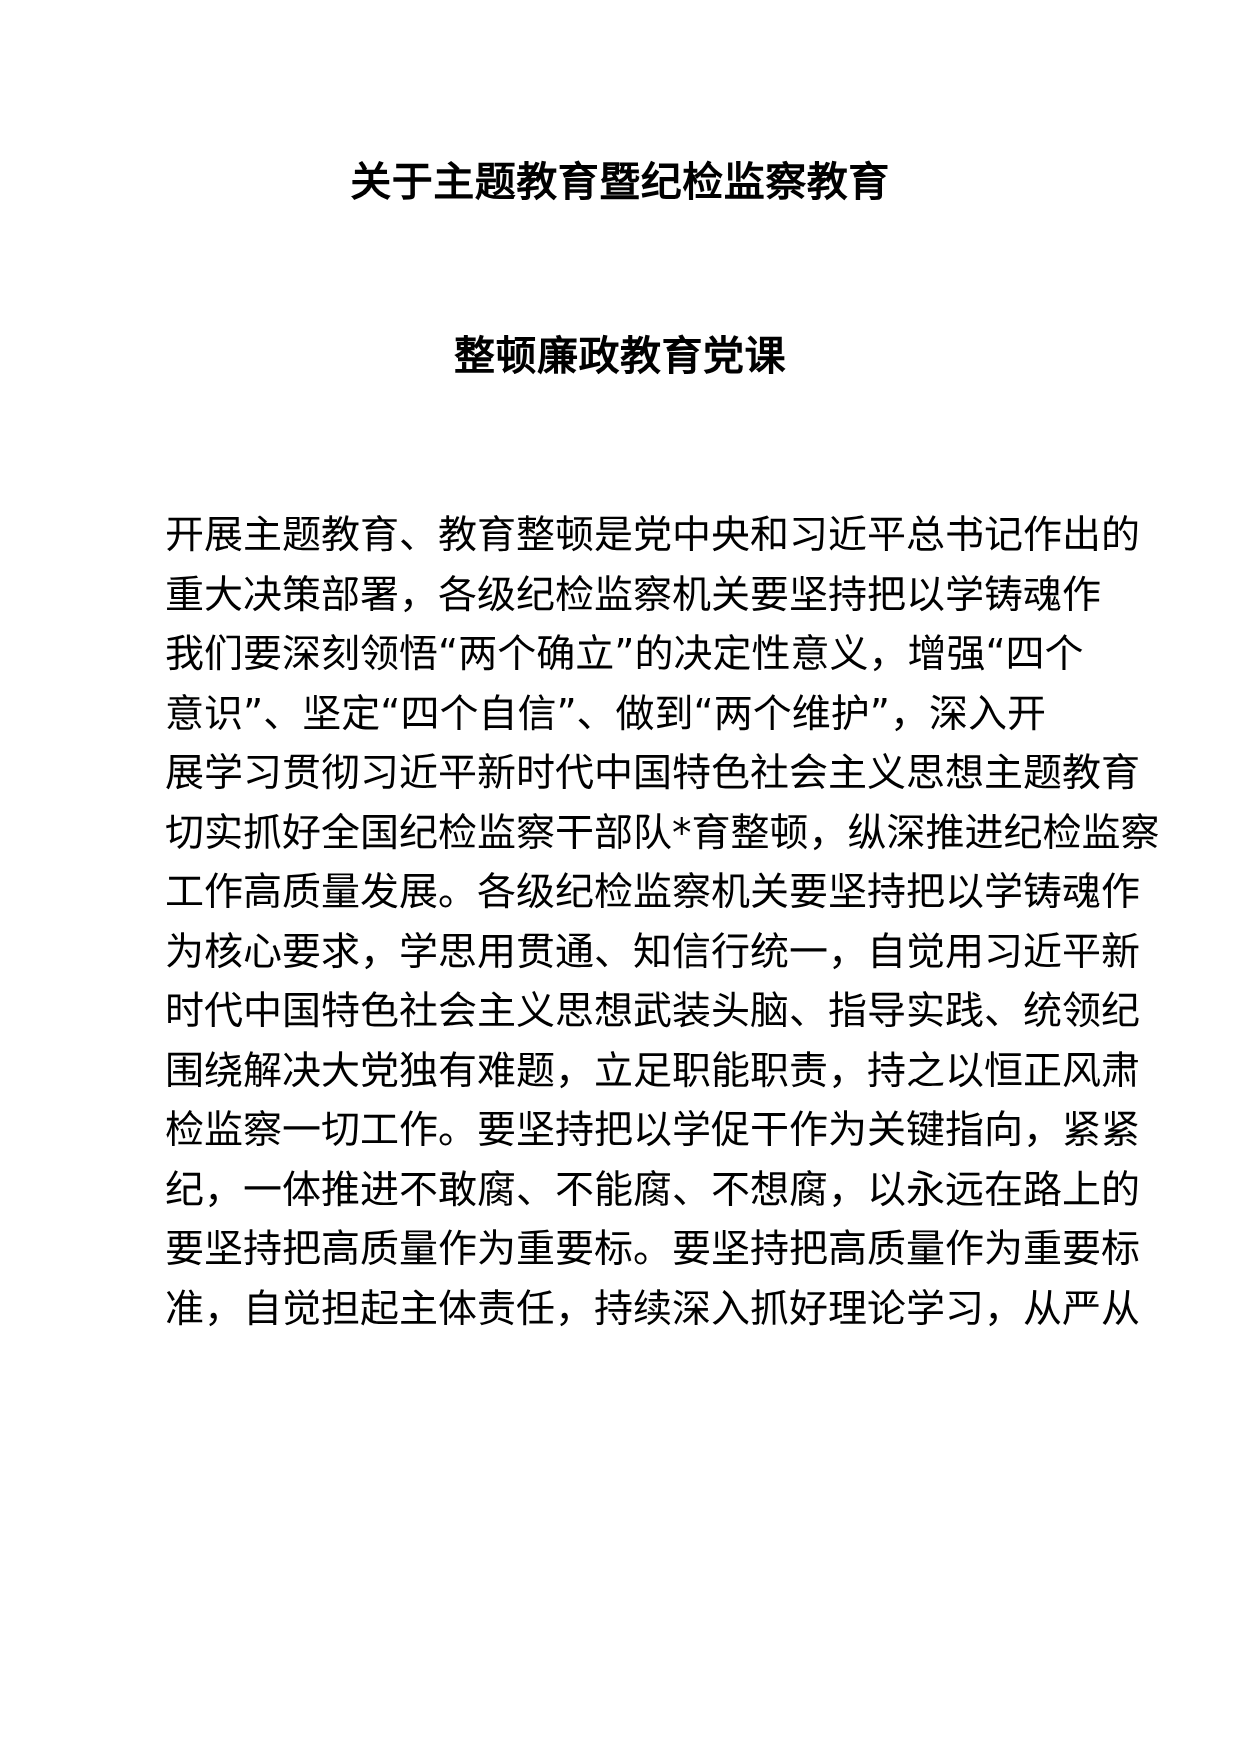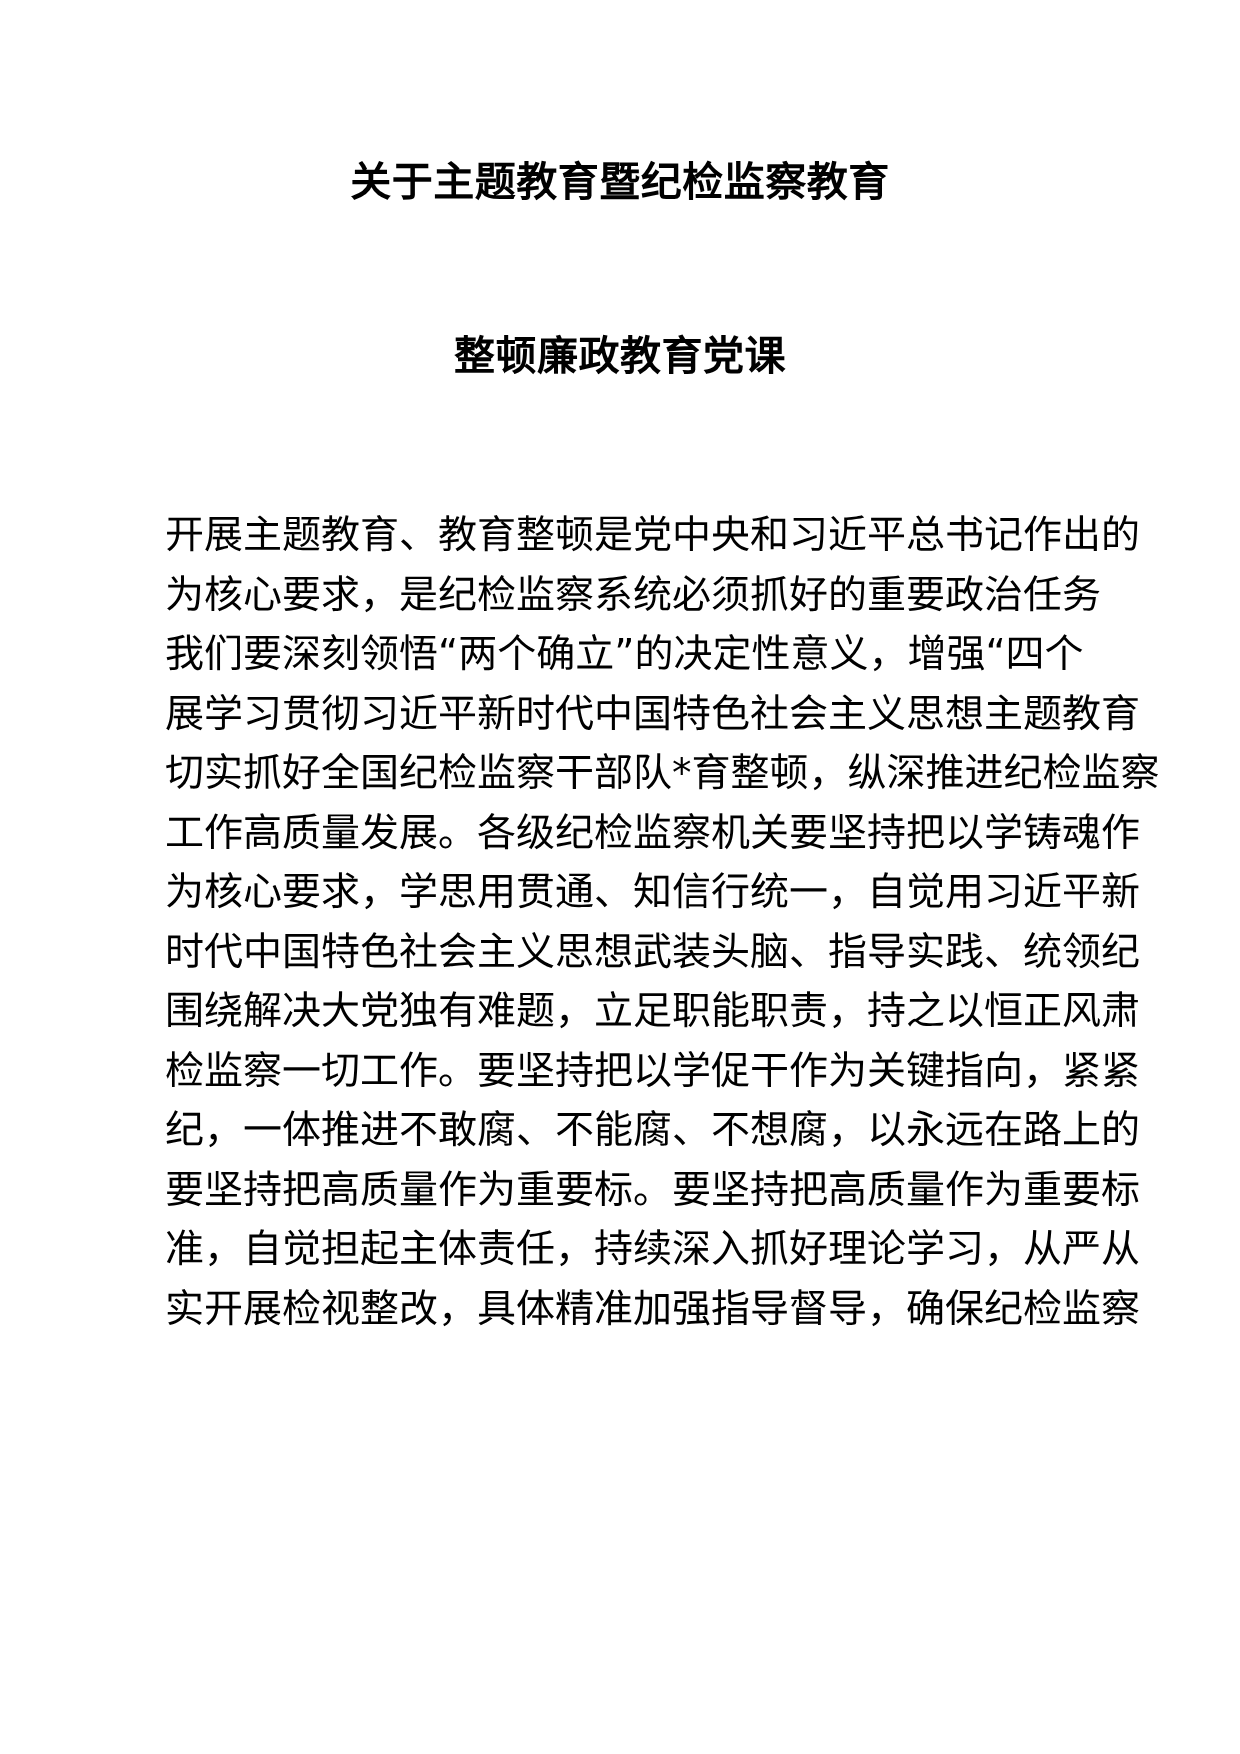--- a/index.html
+++ b/index.html
@@ -87,30 +87,30 @@
   <div class="doc-body">
 
     <div class="title-block">
       <div class="doc-title-line line-1">关于主题教育暨纪检监察教育</div>
       <div class="doc-title-line line-2">整顿廉政教育党课</div>
     </div>
 
     <div class="body-block">
       <div class="body-paragraph">
         <span class="body-line">开展主题教育、教育整顿是党中央和习近平总书记作出的</span>
-        <span class="body-line">为核心要求，是纪检监察系统必须抓好的重要政治任务</span>
+        <span class="body-line">重大决策部署，各级纪检监察机关要坚持把以学铸魂作</span>
         <span class="body-line">我们要深刻领悟“两个确立”的决定性意义，增强“四个</span>
+        <span class="body-line">意识”、坚定“四个自信”、做到“两个维护”，深入开</span>
         <span class="body-line">展学习贯彻习近平新时代中国特色社会主义思想主题教育</span>
         <span class="body-line">切实抓好全国纪检监察干部队*育整顿，纵深推进纪检监察</span>
         <span class="body-line">工作高质量发展。各级纪检监察机关要坚持把以学铸魂作</span>
         <span class="body-line">为核心要求，学思用贯通、知信行统一，自觉用习近平新</span>
         <span class="body-line">时代中国特色社会主义思想武装头脑、指导实践、统领纪</span>
         <span class="body-line">围绕解决大党独有难题，立足职能职责，持之以恒正风肃</span>
         <span class="body-line">检监察一切工作。要坚持把以学促干作为关键指向，紧紧</span>
         <span class="body-line">纪，一体推进不敢腐、不能腐、不想腐，以永远在路上的</span>
         <span class="body-line">要坚持把高质量作为重要标。要坚持把高质量作为重要标</span>
         <span class="body-line">准，自觉担起主体责任，持续深入抓好理论学习，从严从</span>
-        <span class="body-line">实开展检视整改，具体精准加强指导督导，确保纪检监察</span>
       </div>
     </div>
 
   </div>
 </div>
 
 </body></html>

